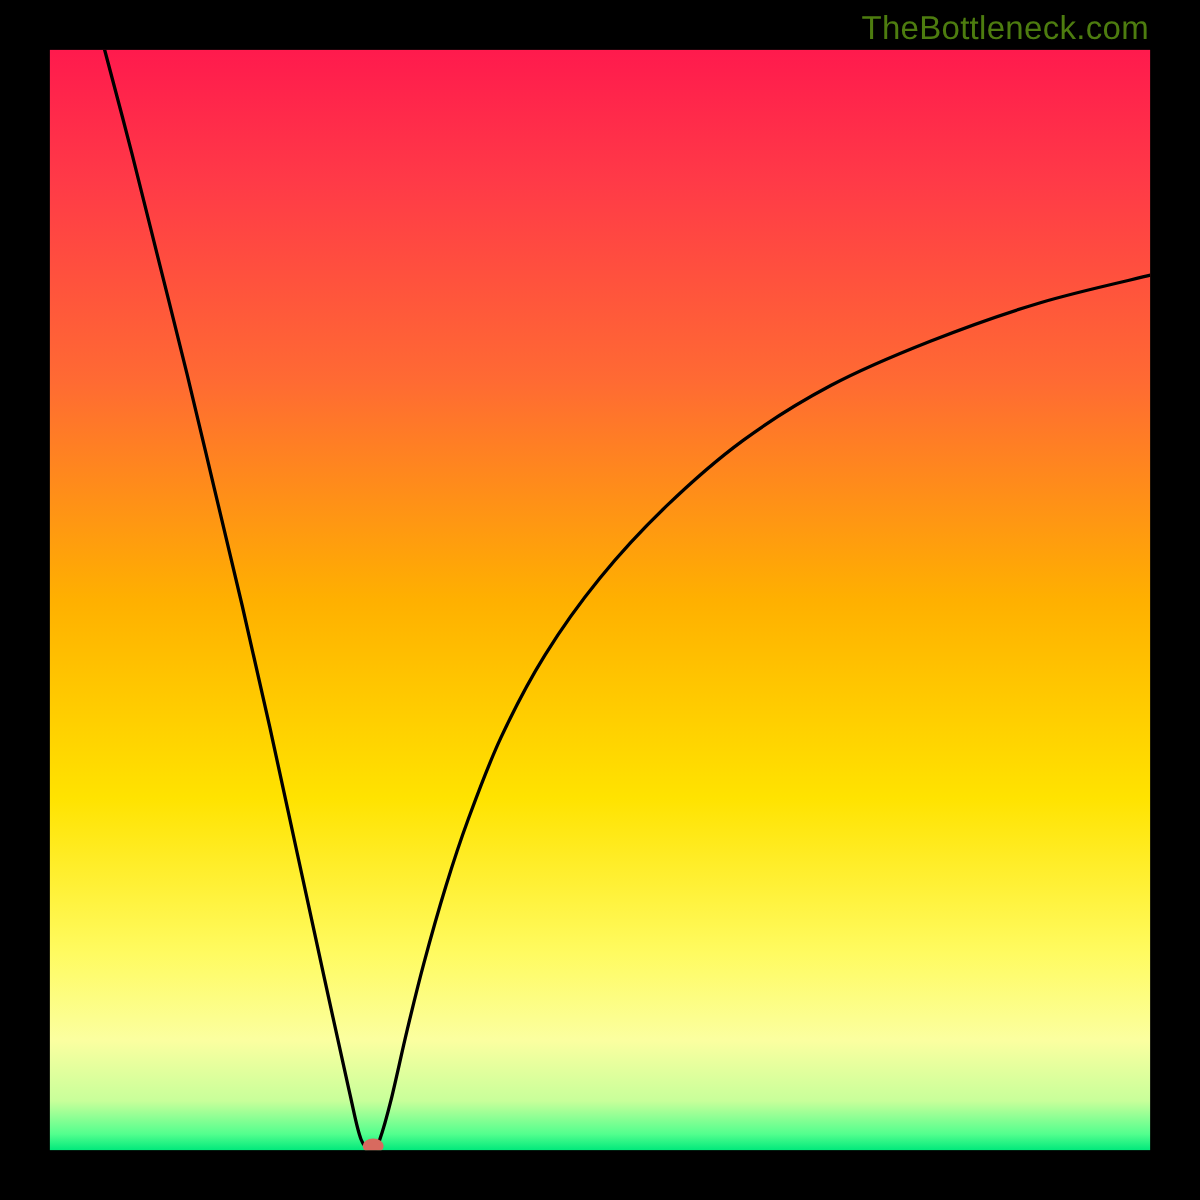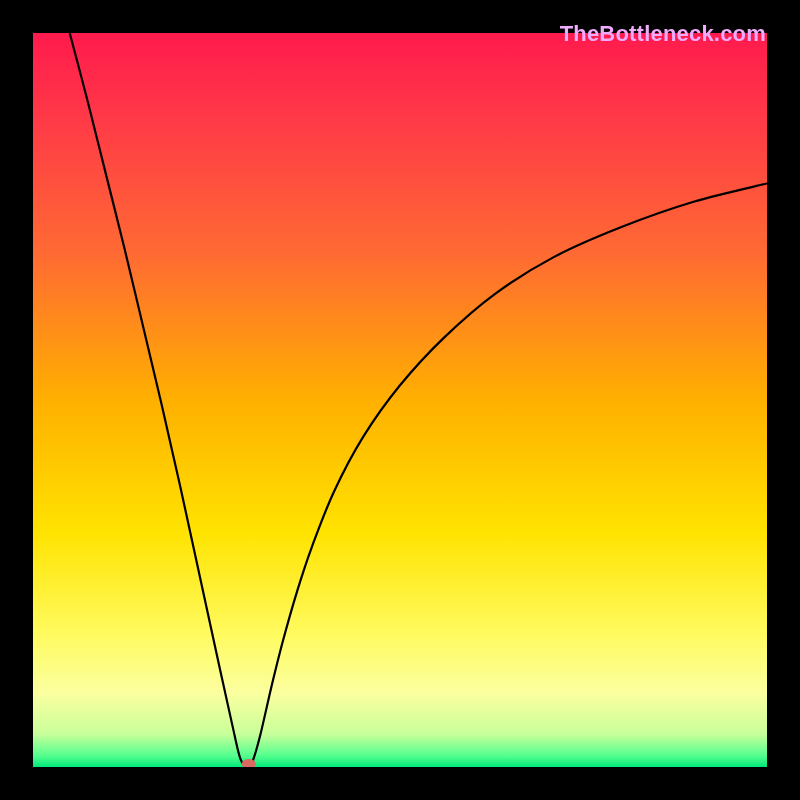--- a/index.html
+++ b/index.html
@@ -27,25 +27,25 @@
   }
   .gradient-bg {
     position: absolute;
     left: 0;
     top: 0;
     width: 100%;
     height: 100%;
   }
   .watermark {
     position: absolute;
-    top: 21px;
+    top: 6px;
     right: 34px;
-    color: #f0abfc;
+    color: #4d7c0f;
     font-size: 22px;
-    font-weight: 700;
+    font-weight: 400;
     letter-spacing: 0.2px;
   }
   .curve-svg {
     position: absolute;
     left: 0;
     top: 0;
     width: 100%;
     height: 100%;
   }
   .curve-path {

